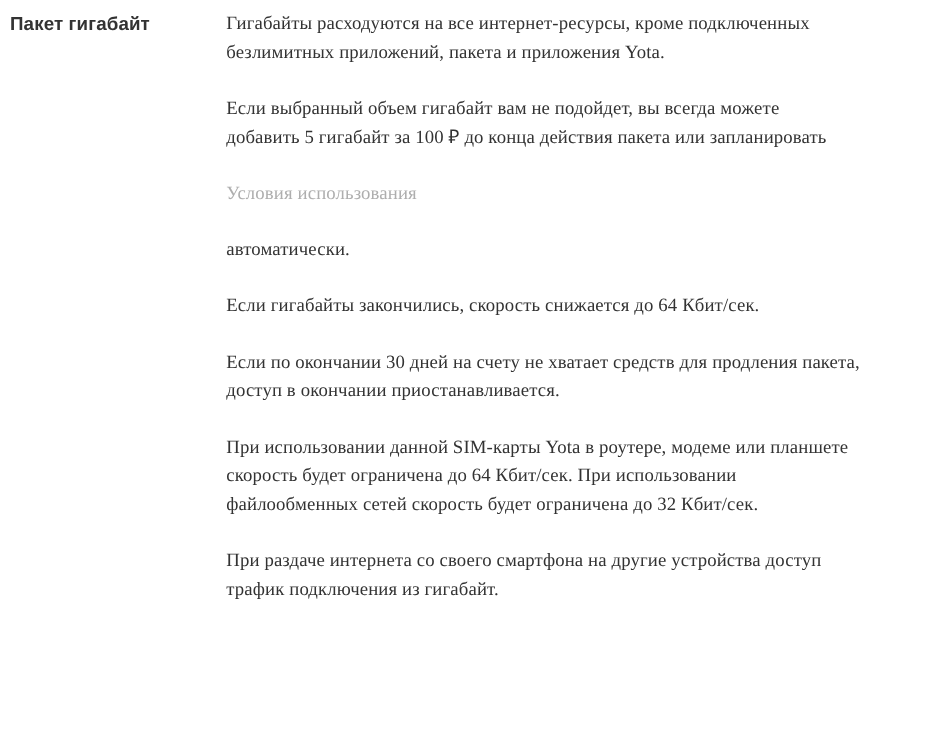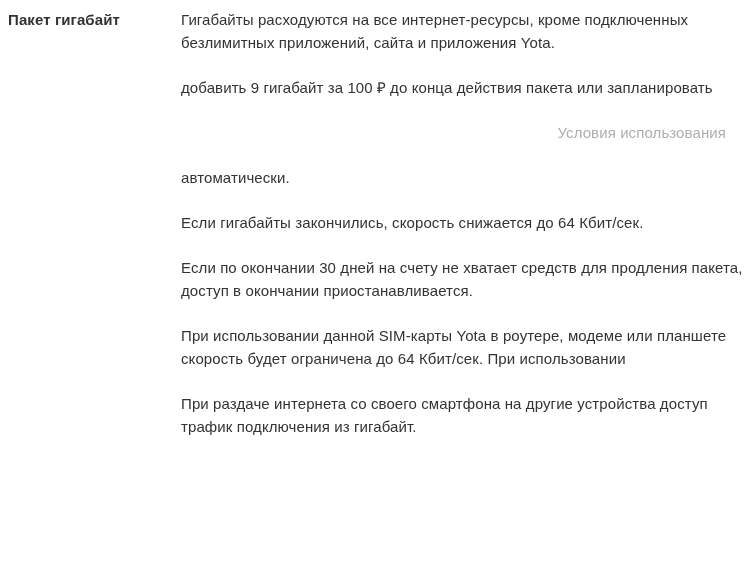--- a/index.html
+++ b/index.html
@@ -26,68 +26,70 @@
   .section-title {
     font-size: 15px;
     line-height: 23px;
     font-weight: bold;
     color: var(--text, #333333);
     letter-spacing: 0.1px;
   }
   .col-right {
     flex: 1 1 auto;
     max-width: 545px;
+    font-family: Liberation Serif, serif;
   }
   .paragraph {
     margin: 0 0 22px 0;
   }
   .subheading {
     margin: 0 0 22px 0;
     font-weight: normal;
     color: var(--muted, #aeaeae);
-    text-align: right;
   }
   .line {
     display: block;
     font-size: 15px;
     line-height: 23px;
     white-space: nowrap;
     letter-spacing: 0.1px;
   }
 </style>
 </head>
 <body style="--bg: #ffffff; --text: #333333; --muted: #aeaeae;">
 
 <div class="layout">
   <div class="col-left">
     <div class="section-title">Пакет гигабайт</div>
   </div>
   <div class="col-right" id="section-content">
       <p class="paragraph">
         <span class="line">Гигабайты расходуются на все интернет-ресурсы, кроме подключенных</span>
-        <span class="line">безлимитных приложений, сайта и приложения Yota.</span>
+        <span class="line">безлимитных приложений, пакета и приложения Yota.</span>
       </p>
       <p class="paragraph">
-        <span class="line">добавить 9 гигабайт за 100 ₽ до конца действия пакета или запланировать</span>
+        <span class="line">Если выбранный объем гигабайт вам не подойдет, вы всегда можете</span>
+        <span class="line">добавить 5 гигабайт за 100 ₽ до конца действия пакета или запланировать</span>
       </p>
       <h4 class="subheading">
         <span class="line">Условия использования</span>
       </h4>
       <p class="paragraph">
         <span class="line">автоматически.</span>
       </p>
       <p class="paragraph">
         <span class="line">Если гигабайты закончились, скорость снижается до 64 Кбит/сек.</span>
       </p>
       <p class="paragraph">
         <span class="line">Если по окончании 30 дней на счету не хватает средств для продления пакета,</span>
         <span class="line">доступ в окончании приостанавливается.</span>
       </p>
       <p class="paragraph">
         <span class="line">При использовании данной SIM-карты Yota в роутере, модеме или планшете</span>
         <span class="line">скорость будет ограничена до 64 Кбит/сек. При использовании</span>
+        <span class="line">файлообменных сетей скорость будет ограничена до 32 Кбит/сек.</span>
       </p>
       <p class="paragraph">
         <span class="line">При раздаче интернета со своего смартфона на другие устройства доступ</span>
         <span class="line">трафик подключения из гигабайт.</span>
       </p>
     </div>
 </div>
 
 </body></html>

